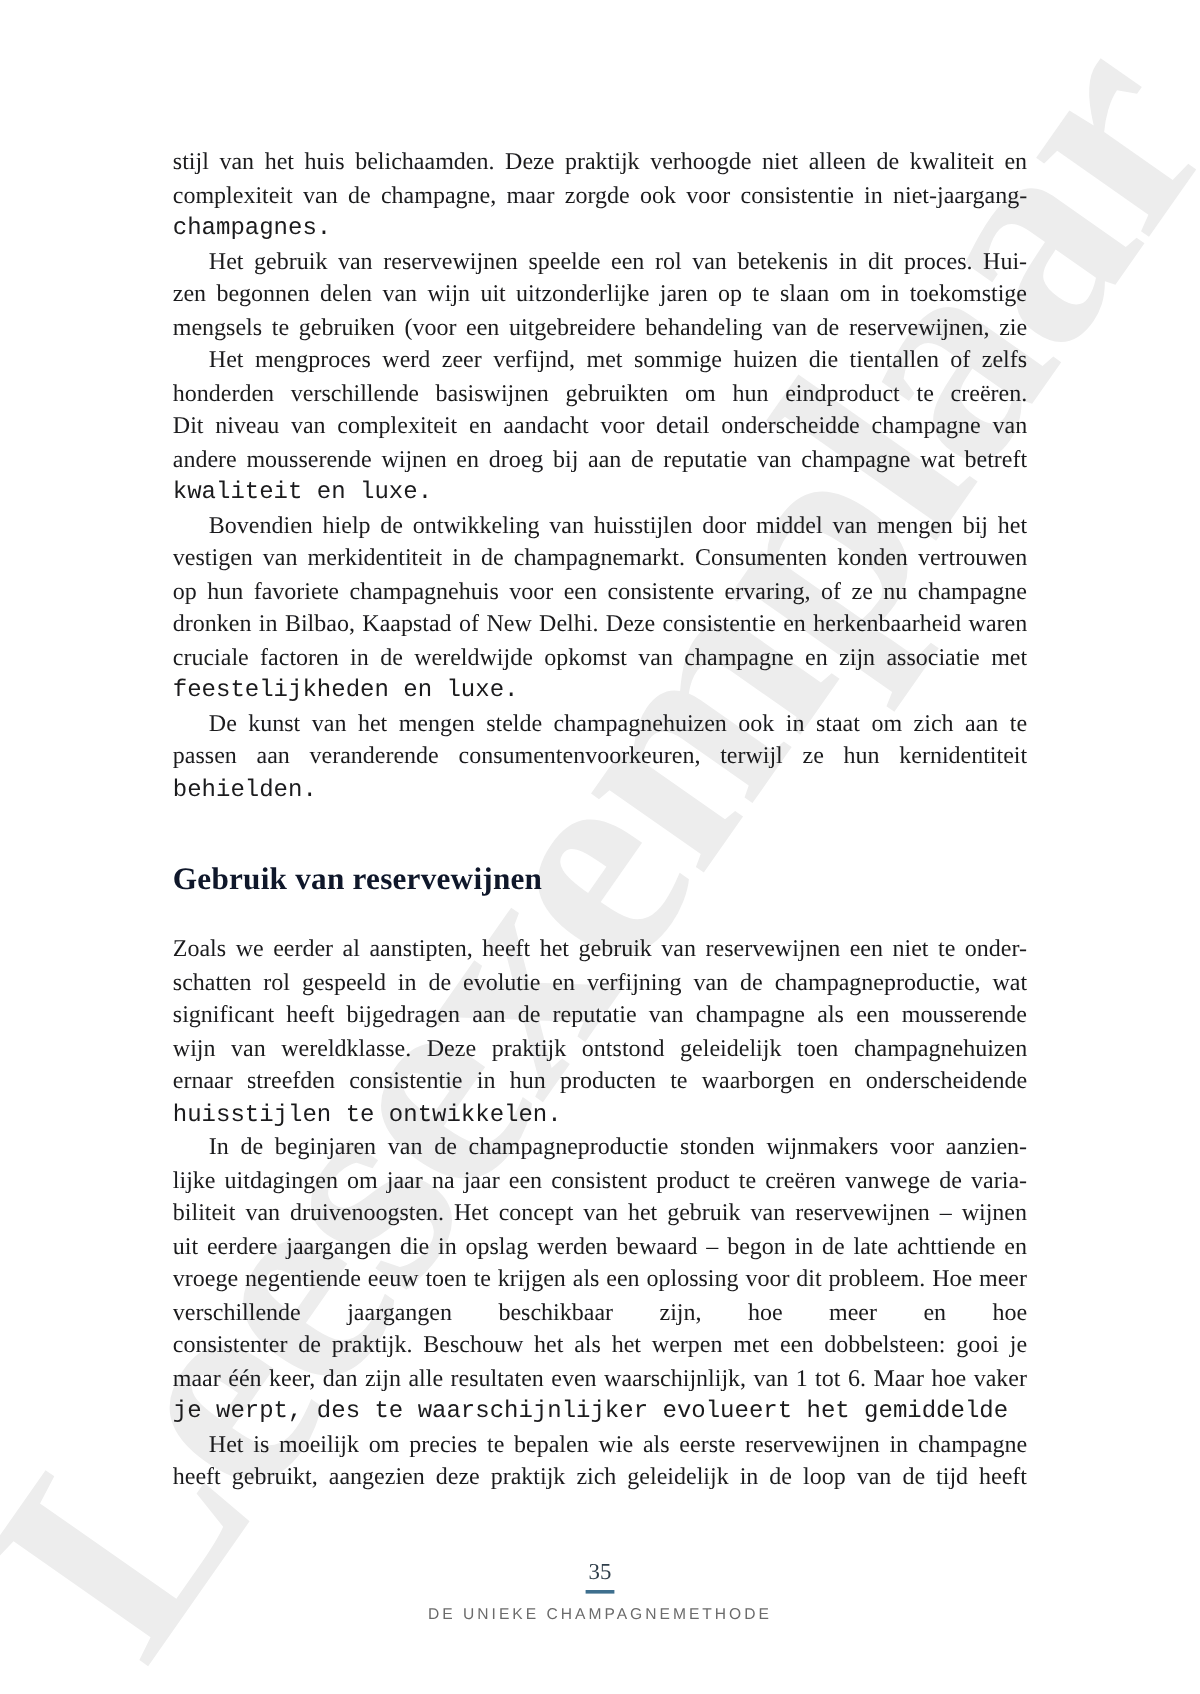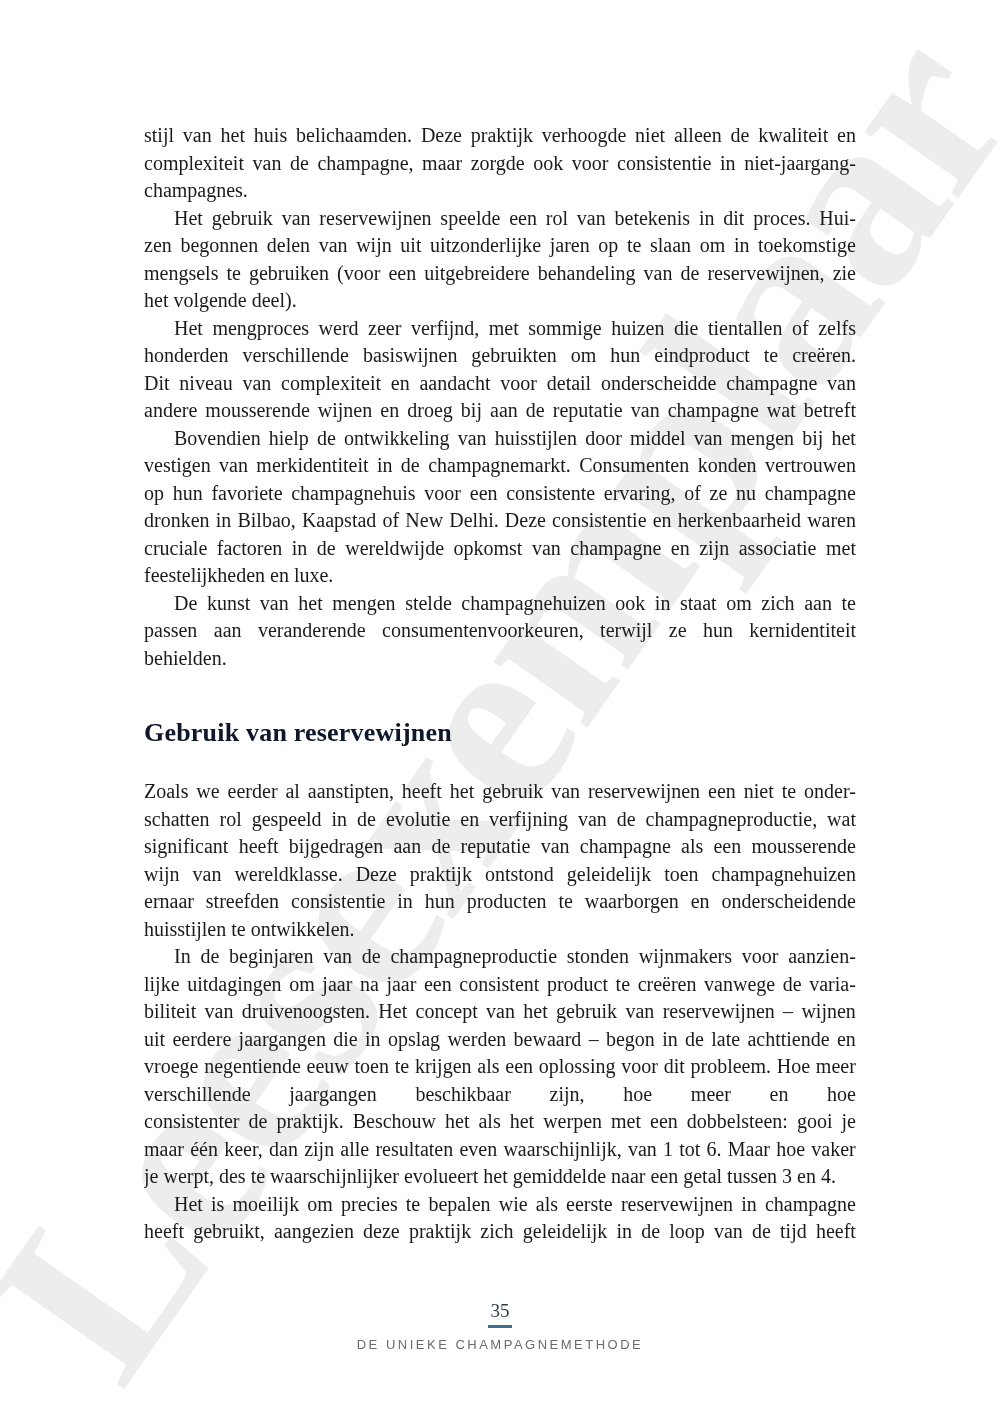--- a/index.html
+++ b/index.html
@@ -30,21 +30,21 @@
     position:absolute;
     left:144px; top:122px;
     width:712px;
     z-index:1;
     color:#1b1b1d;
     font-size:20px;
   }
   .paragraph { margin:0; }
   .line { height:27.5px; line-height:27.5px; overflow:hidden; }
   .line.just { display:flex; justify-content:space-between; }
-  .line.endline { text-align:left; }
+  .line.endline { text-align:left;font-family:Liberation Mono, monospace; }
   .line.indent { padding-left:30px; }
   .w { display:inline-block; white-space:pre; }
   
   .section-heading {
     margin:44px 0 28px 0;
     line-height:34px;
     font-size:26px;
     font-weight:600;
     color:#0f172a;
     letter-spacing:0.2px;
@@ -154,21 +154,20 @@
             <span class="w">gebruiken</span>
             <span class="w">(voor</span>
             <span class="w">een</span>
             <span class="w">uitgebreidere</span>
             <span class="w">behandeling</span>
             <span class="w">van</span>
             <span class="w">de</span>
             <span class="w">reservewijnen,</span>
             <span class="w">zie</span>
           </div>
-          <div class="line endline">het volgende deel).</div>
         </div>
         <div class="paragraph">
           <div class="line just indent">
             <span class="w">Het</span>
             <span class="w">mengproces</span>
             <span class="w">werd</span>
             <span class="w">zeer</span>
             <span class="w">verfijnd,</span>
             <span class="w">met</span>
             <span class="w">sommige</span>
@@ -210,20 +209,21 @@
             <span class="w">droeg</span>
             <span class="w">bij</span>
             <span class="w">aan</span>
             <span class="w">de</span>
             <span class="w">reputatie</span>
             <span class="w">van</span>
             <span class="w">champagne</span>
             <span class="w">wat</span>
             <span class="w">betreft</span>
           </div>
+          <div class="line endline">kwaliteit en luxe.</div>
         </div>
         <div class="paragraph">
           <div class="line just indent">
             <span class="w">Bovendien</span>
             <span class="w">hielp</span>
             <span class="w">de</span>
             <span class="w">ontwikkeling</span>
             <span class="w">van</span>
             <span class="w">huisstijlen</span>
             <span class="w">door</span>

